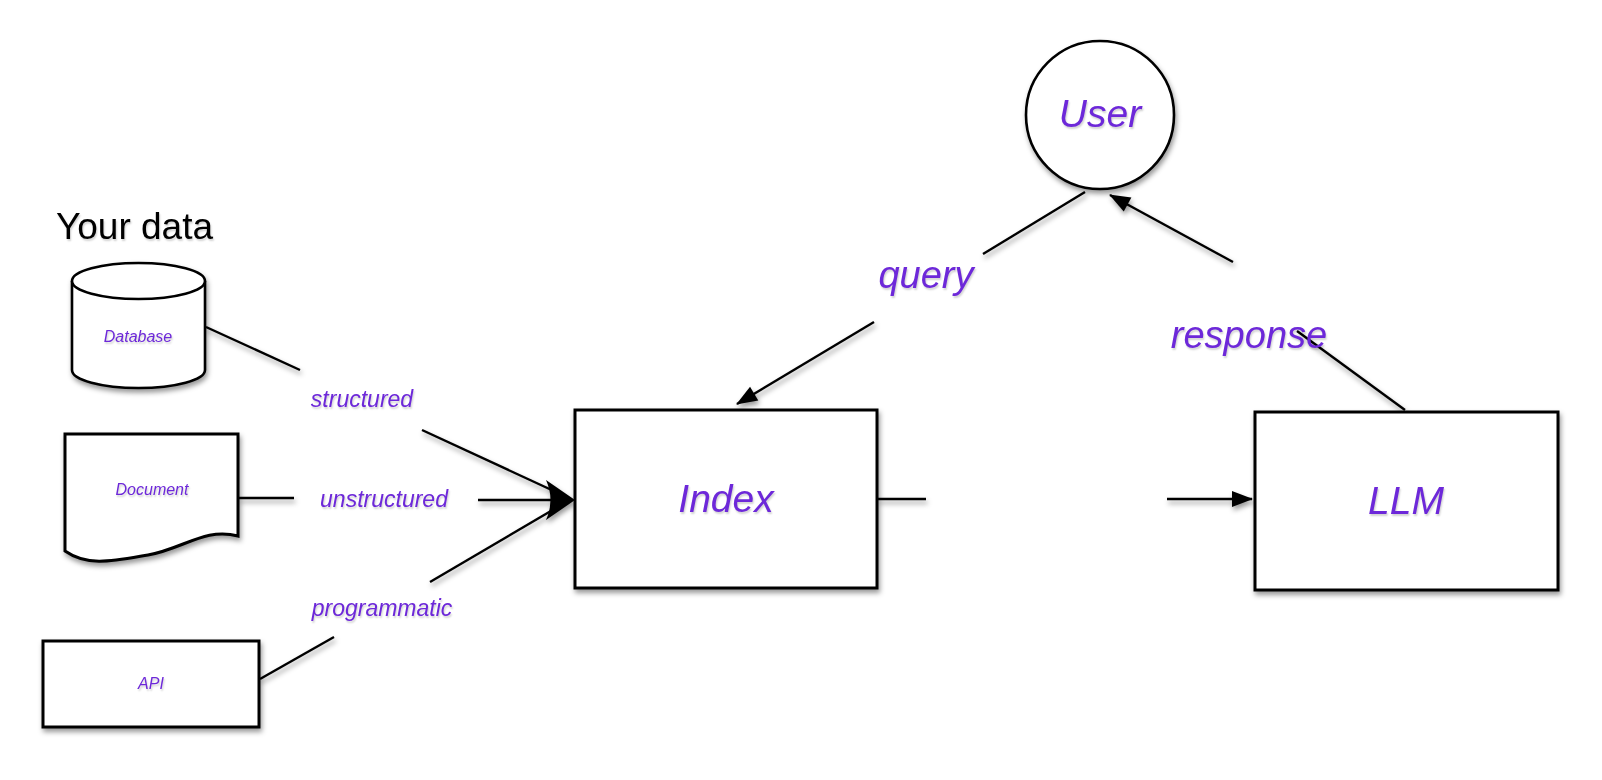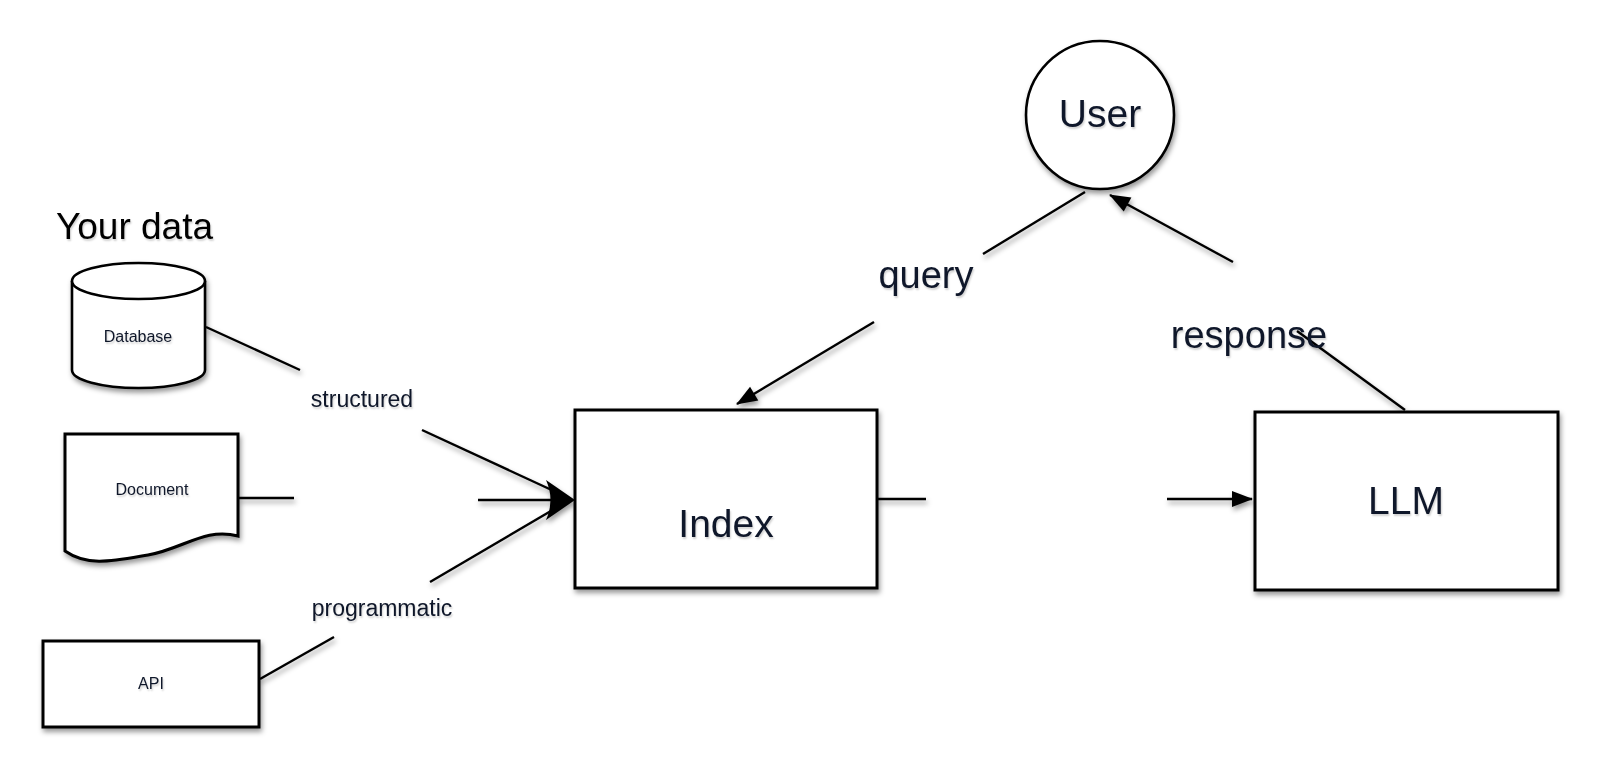--- a/index.html
+++ b/index.html
@@ -19,23 +19,24 @@
   .layer {
     position: absolute;
     left: 0;
     top: 0;
   }
   .lbl {
     position: absolute;
     transform: translate(-50%, -50%);
     white-space: nowrap;
     text-align: left;
-    color: #0f172a;
+    color: #6d28d9;
     text-shadow: 1px 2px 2px rgba(0,0,0,0.18);
     line-height: 1.1;
+    font-style: italic;
   }
   .lbl-title {
     position: absolute;
     left: 56px;
     top: 181px;
     font-size: 37px;
     text-shadow: 1px 2px 2px rgba(0,0,0,0.18);
     margin-top: 25px;
   }
   .f-node  { font-size: 39px; }   
@@ -108,28 +109,29 @@
   </svg>
 
   <div class="lbl-title">Your data</div>
 
   <div class="lbl f-small" style="left:138px; top:337px;">Database</div>
 
   <div class="lbl f-small" style="left:152px; top:490px;">Document</div>
 
   <div class="lbl f-small" style="left:151px; top:684px;">API</div>
 
-  <div class="lbl f-node" style="left:726px; top:499px;margin-top:25px;">Index</div>
+  <div class="lbl f-node" style="left:726px; top:499px;">Index</div>
 
   <div class="lbl f-node" style="left:1406px; top:501px;">LLM</div>
 
   <div class="lbl f-node" style="left:1100px; top:114px;">User</div>
 
   <div class="lbl f-tiny" style="left:362px; top:400px;">structured</div>
 
+  <div class="lbl f-tiny" style="left:384px; top:500px;">unstructured</div>
 
   <div class="lbl f-tiny" style="left:382px; top:609px;">programmatic</div>
 
   <div class="lbl f-edge" style="left:926px; top:276px;">query</div>
 
   <div class="lbl f-edge" style="left:1249px; top:297px;margin-top:39px;">response</div>
 
 
 </div>
 

